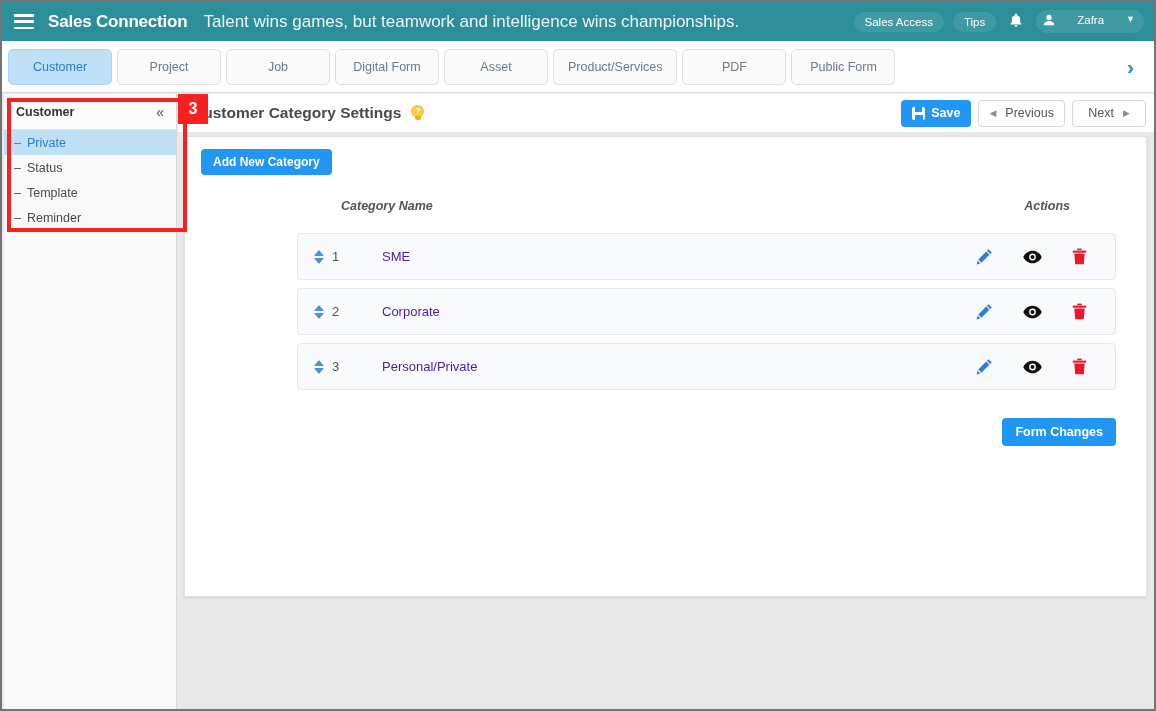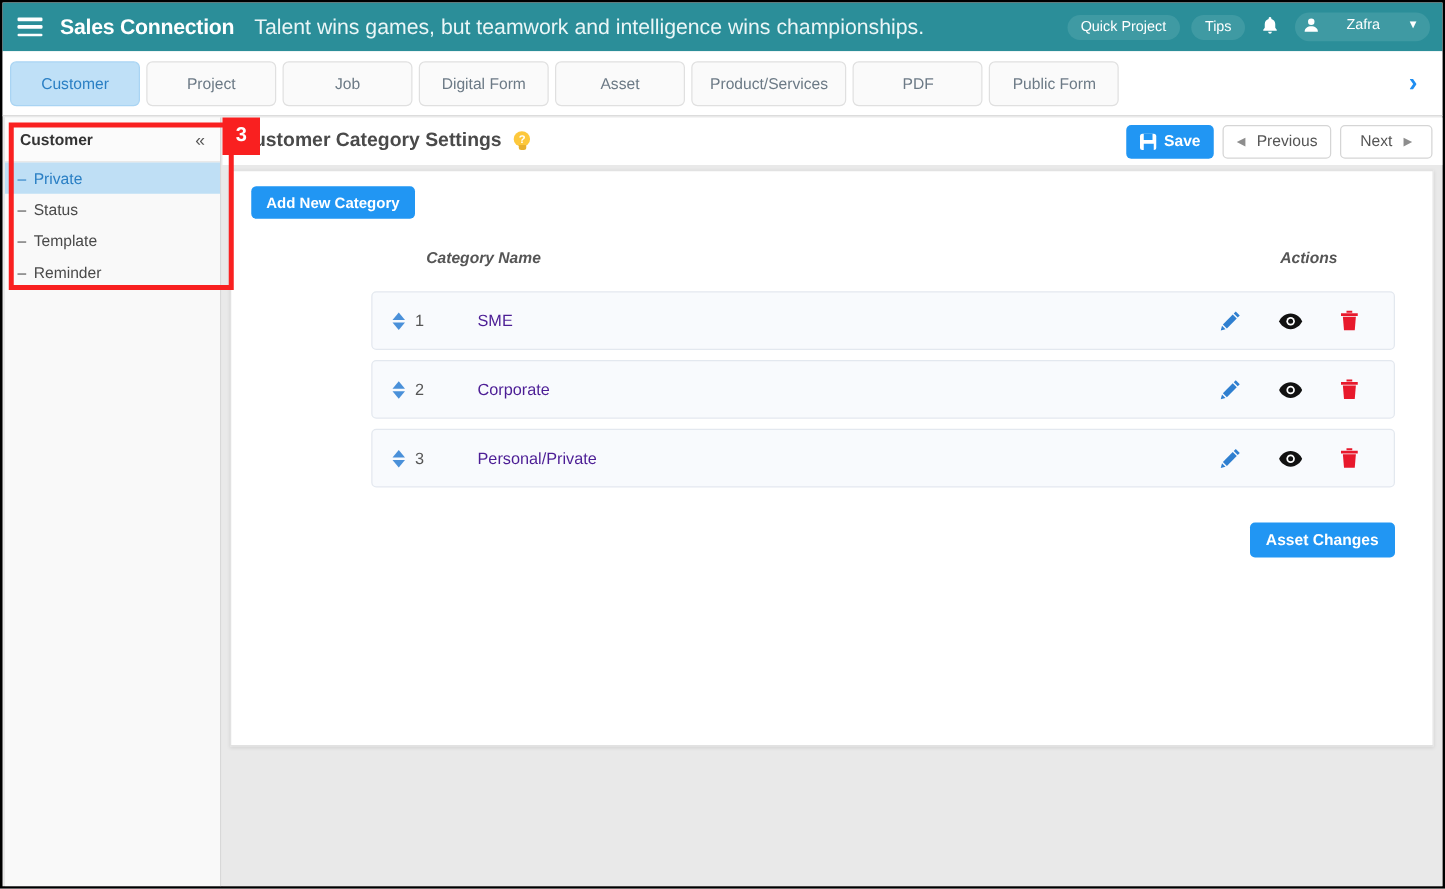--- a/index.html
+++ b/index.html
@@ -5,21 +5,21 @@
   * { box-sizing: border-box; margin: 0; padding: 0; }
   html, body {
     width: 1156px; height: 711px;
     font-family: "Liberation Sans", sans-serif;
     background: #ffffff;
     overflow: hidden;
   }
   #screen {
     position: relative;
     width: 1156px; height: 711px;
-    border: 2px solid #000000;
+    border: 2px solid #737373;
     background: #e9e9e9;
     overflow: hidden;
   }
 
   
   #topbar {
     position: absolute; left: 0; top: 0;
     width: 1152px; height: 39px;
     background: #2b8e99;
     display: flex; align-items: center;
@@ -250,21 +250,21 @@
 
   <div id="topbar">
     <div class="hamburger">
       <span></span>
         <span></span>
         <span></span>
     </div>
     <div id="brand">Sales Connection</div>
     <div id="tagline">Talent wins games, but teamwork and intelligence wins championships.</div>
     <div id="topbar-right">
-      <div class="pill">Quick Project</div>
+      <div class="pill">Sales Access</div>
       <div class="pill">Tips</div>
       <div class="bell-icon">
         <svg width="14" height="15" viewBox="0 0 14 15" fill="#ffffff">
           <path d="M7 0.6c-0.6 0-1.1 0.5-1.1 1.1v0.5C4.1 2.6 2.8 4.2 2.8 6.2v3l-1.2 1.6v0.7h10.8v-0.7l-1.2-1.6v-3c0-2-1.3-3.6-3.1-4V1.7C8.1 1.1 7.6 0.6 7 0.6z"></path>
           <path d="M5.5 12.3c0.1 0.9 0.8 1.6 1.5 1.6s1.4-0.7 1.5-1.6H5.5z"></path>
         </svg>
       </div>
       <div class="user-pill">
         <span class="user-glyph">
           <svg width="12" height="12" viewBox="0 0 12 12" fill="#ffffff">
@@ -443,21 +443,21 @@
                   <path d="M0.8 2.6h13.4v2.1H0.8z"></path>
                   <path d="M2.3 5.4h10.4l-0.9 10.8H3.2z"></path>
                 </svg>
               </span>
             </span>
           </div>
 
         </div>
 
         <div id="save-changes-row">
-          <button class="btn-savechanges">Asset Changes</button>
+          <button class="btn-savechanges">Form Changes</button>
         </div>
 
       </div>
     </div>
   </div>
 
   <div id="anno-box"></div>
   <div id="anno-badge">3</div>
 
 </div>

